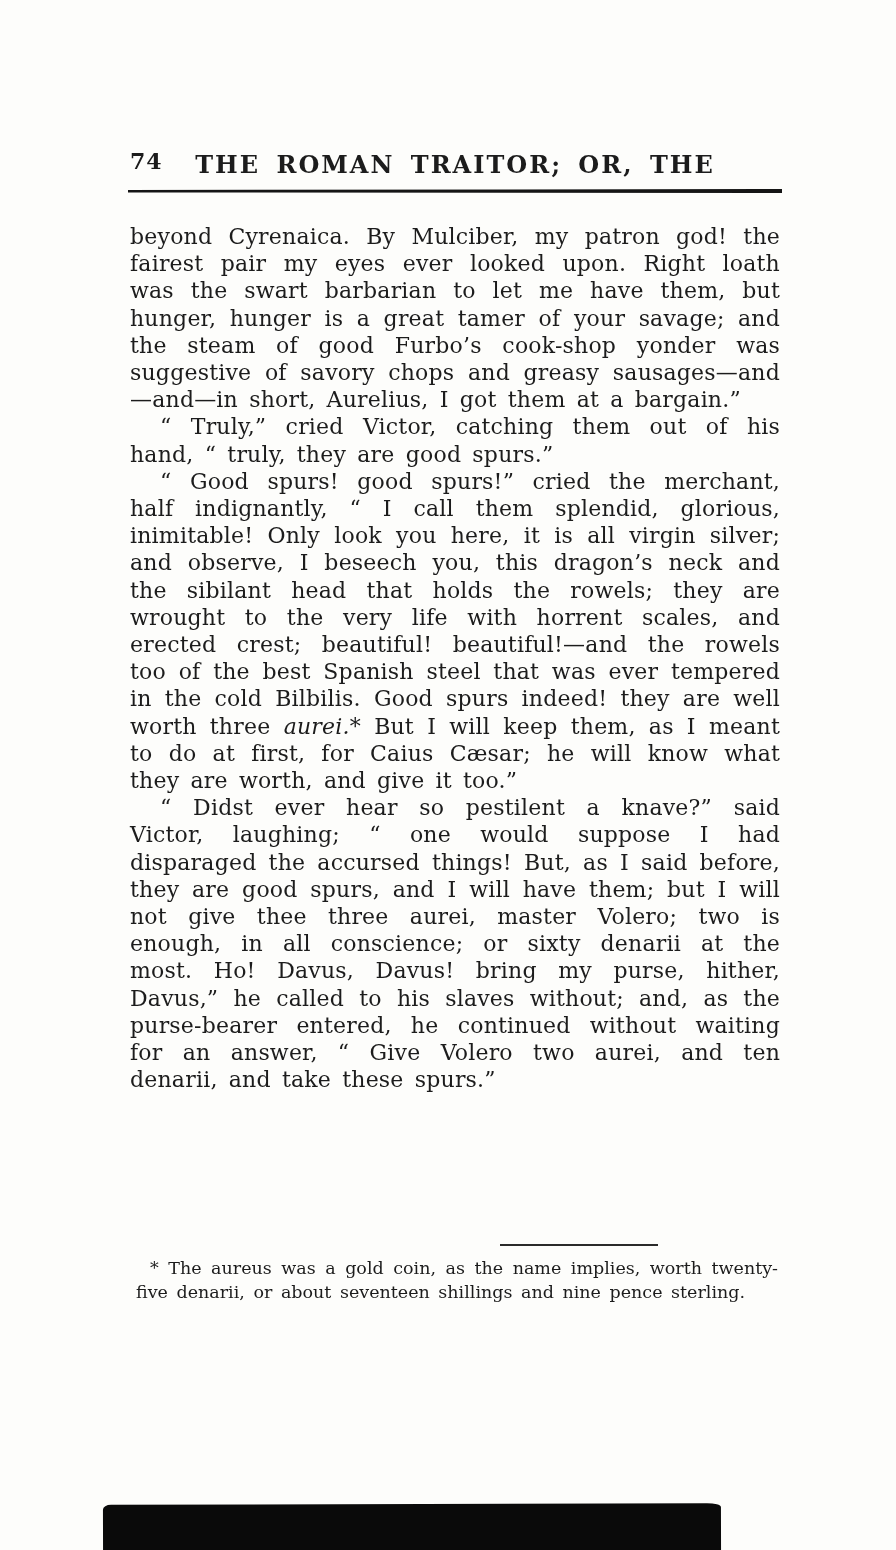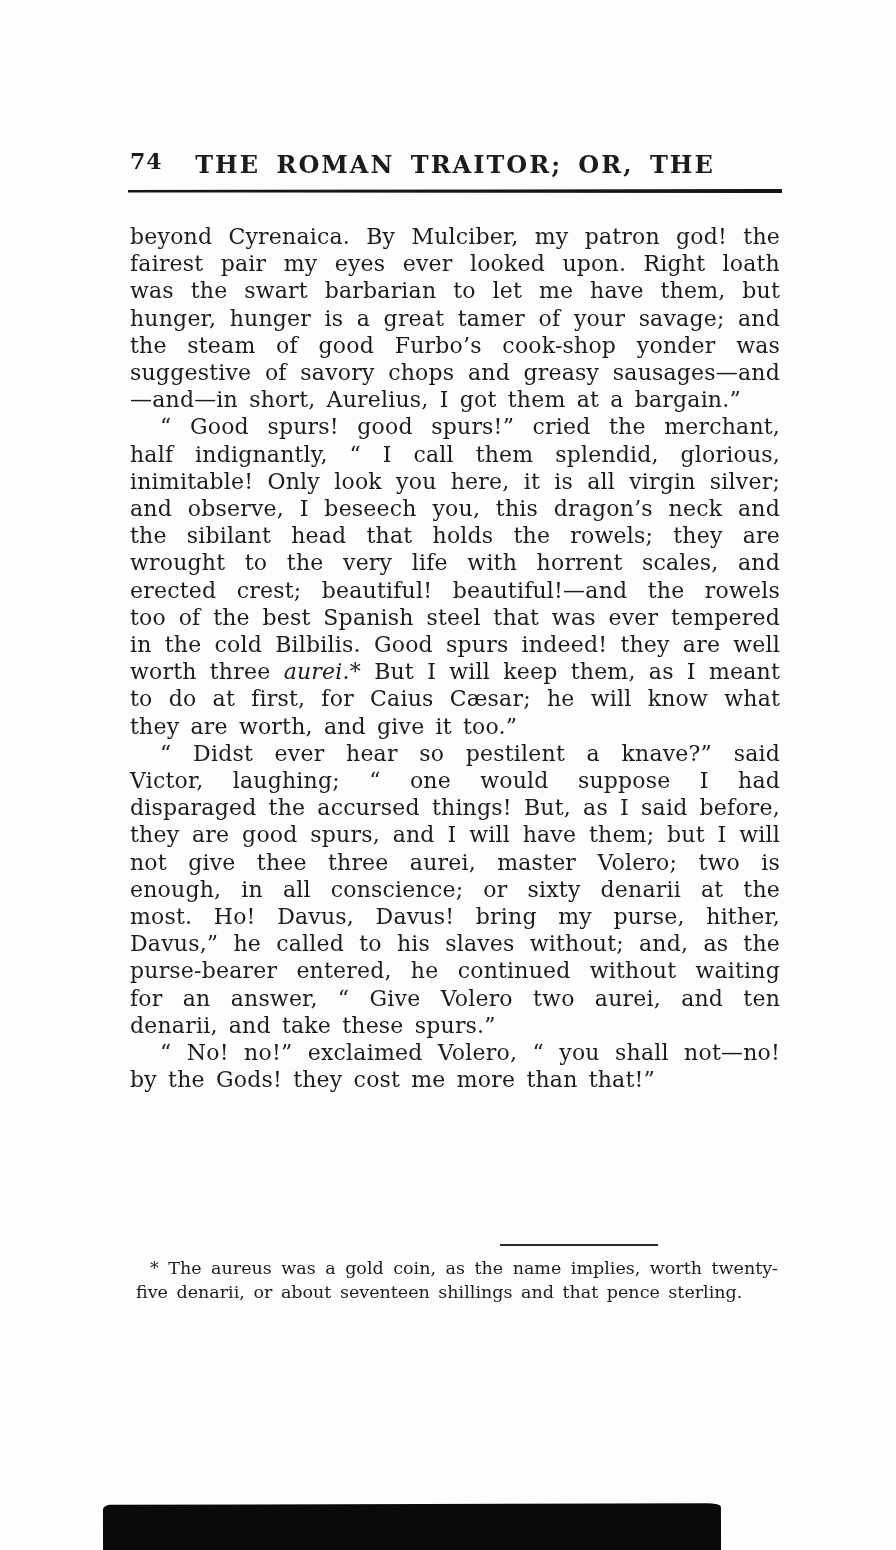--- a/index.html
+++ b/index.html
@@ -98,24 +98,24 @@
 
   <div class="page-header">
     <span class="page-number">74</span>
     <span class="running-title">THE ROMAN TRAITOR; OR, THE</span>
   </div>
 
   <div class="header-rule"></div>
 
   <div class="body-text">
       <p class="para"><span>beyond Cyrenaica.  By Mulciber, my patron god! the fairest pair my eyes ever looked upon.  Right loath was the swart barbarian to let me have them, but hunger, hunger is a great tamer of your savage; and the steam of good Furbo’s cook-shop yonder was suggestive of savory chops and greasy sausages—and—and—in short, Aurelius, I got them at a bargain.”</span></p>
+      <p class="para indent"><span>“ Truly,” cried Victor, catching them out of his hand, “ truly, they are good spurs.”</span></p>
       <p class="para indent"><span>“ Good spurs!  good spurs!” cried the merchant, half indignantly, “ I call them splendid, glorious, inimitable! Only look you here, it is all virgin silver; and observe, I beseech you, this dragon’s neck and the sibilant head that holds the rowels; they are wrought to the very life with horrent scales, and erected crest; beautiful! beautiful!—and the rowels too of the best Spanish steel that was ever tempered in the cold Bilbilis.  Good spurs indeed!  they are well worth three </span><span class="italic">aurei.*</span><span>  But I will keep them, as I meant to do at first, for Caius Cæsar; he will know what they are worth, and give it too.”</span></p>
       <p class="para indent"><span>“ Didst ever hear so pestilent a knave?” said Victor, laughing; “ one would suppose I had disparaged the accursed things!  But, as I said before, they are good spurs, and I will have them; but I will not give thee three aurei, master Volero; two is enough, in all conscience; or sixty denarii at the most.  Ho! Davus, Davus! bring my purse, hither, Davus,” he called to his slaves without; and, as the purse-bearer entered, he continued without waiting for an answer, “ Give Volero two aurei, and ten denarii, and take these spurs.”</span></p>
-      <p class="para indent"><span>“ No! no!” exclaimed Volero, “ you shall not—no! by the Gods! they cost me more than that!”</span></p>
     </div>
 
   <div class="footnote-rule"></div>
 
-  <div class="footnote">* The aureus was a gold coin, as the name implies, worth twenty-five denarii, or about seventeen shillings and that pence sterling.</div>
+  <div class="footnote">* The aureus was a gold coin, as the name implies, worth twenty-five denarii, or about seventeen shillings and nine pence sterling.</div>
 
   <div class="scan-artifact-bar"></div>
 
 </div>
 
 </body></html>

